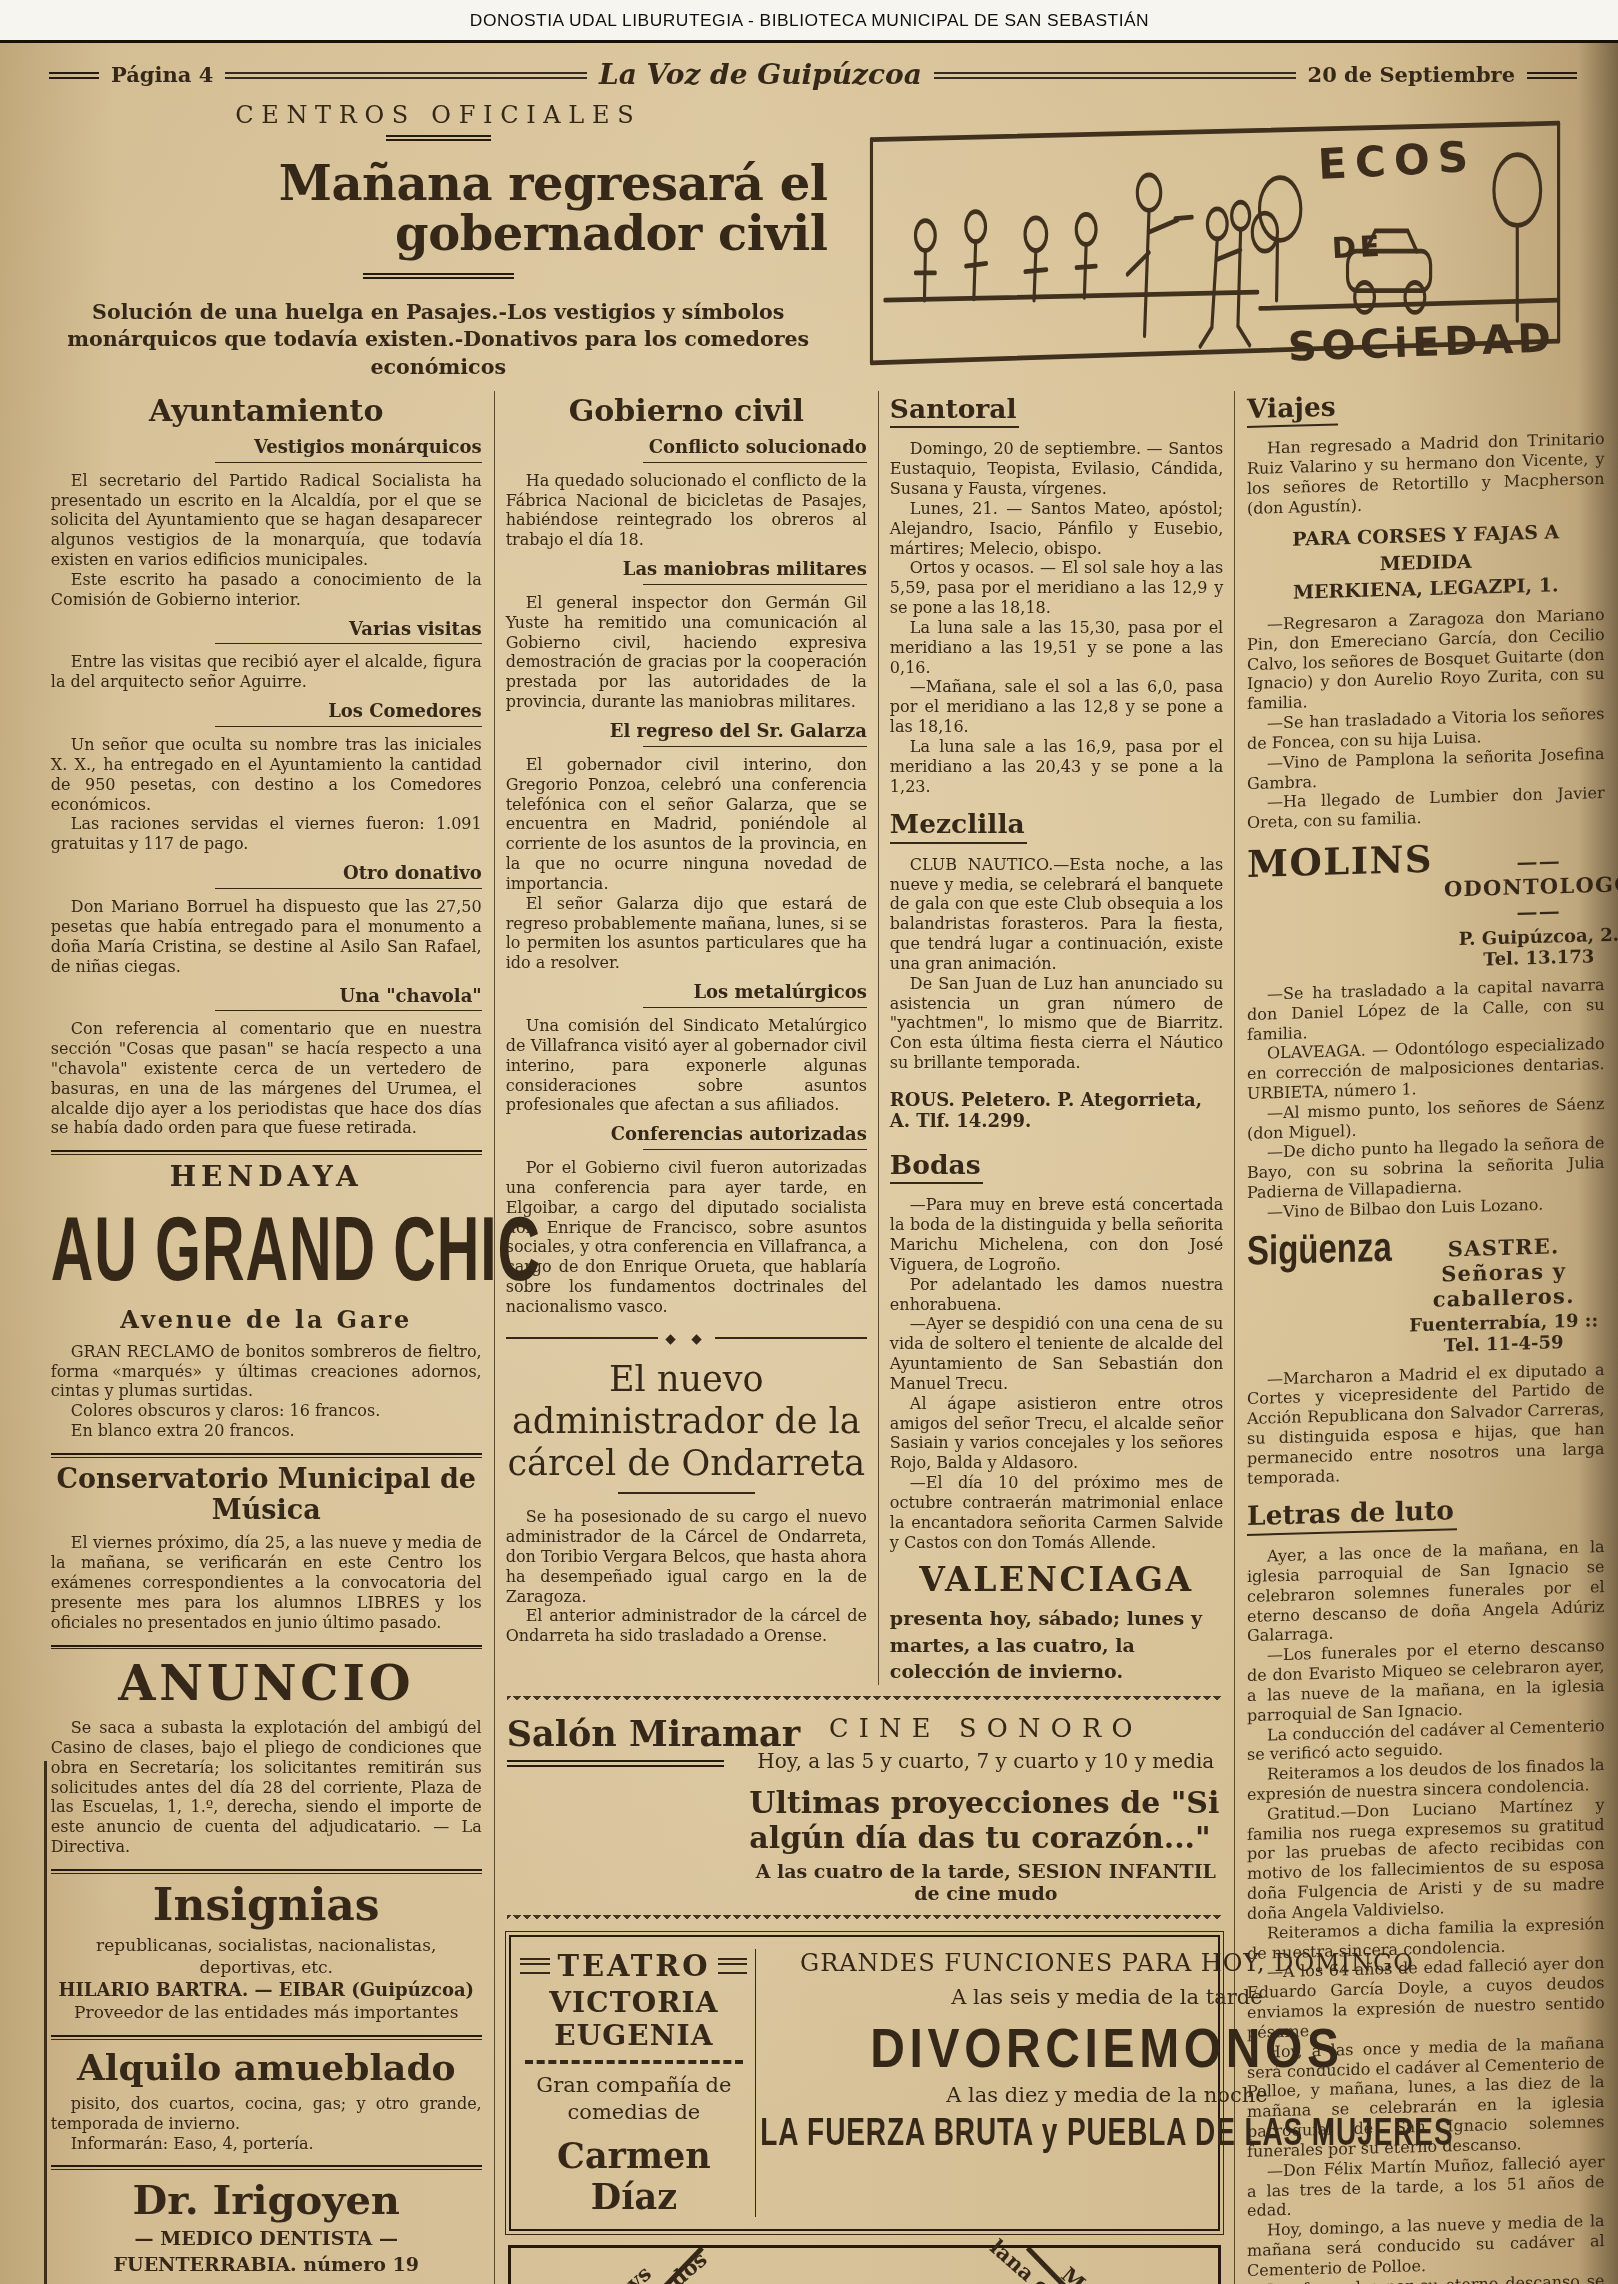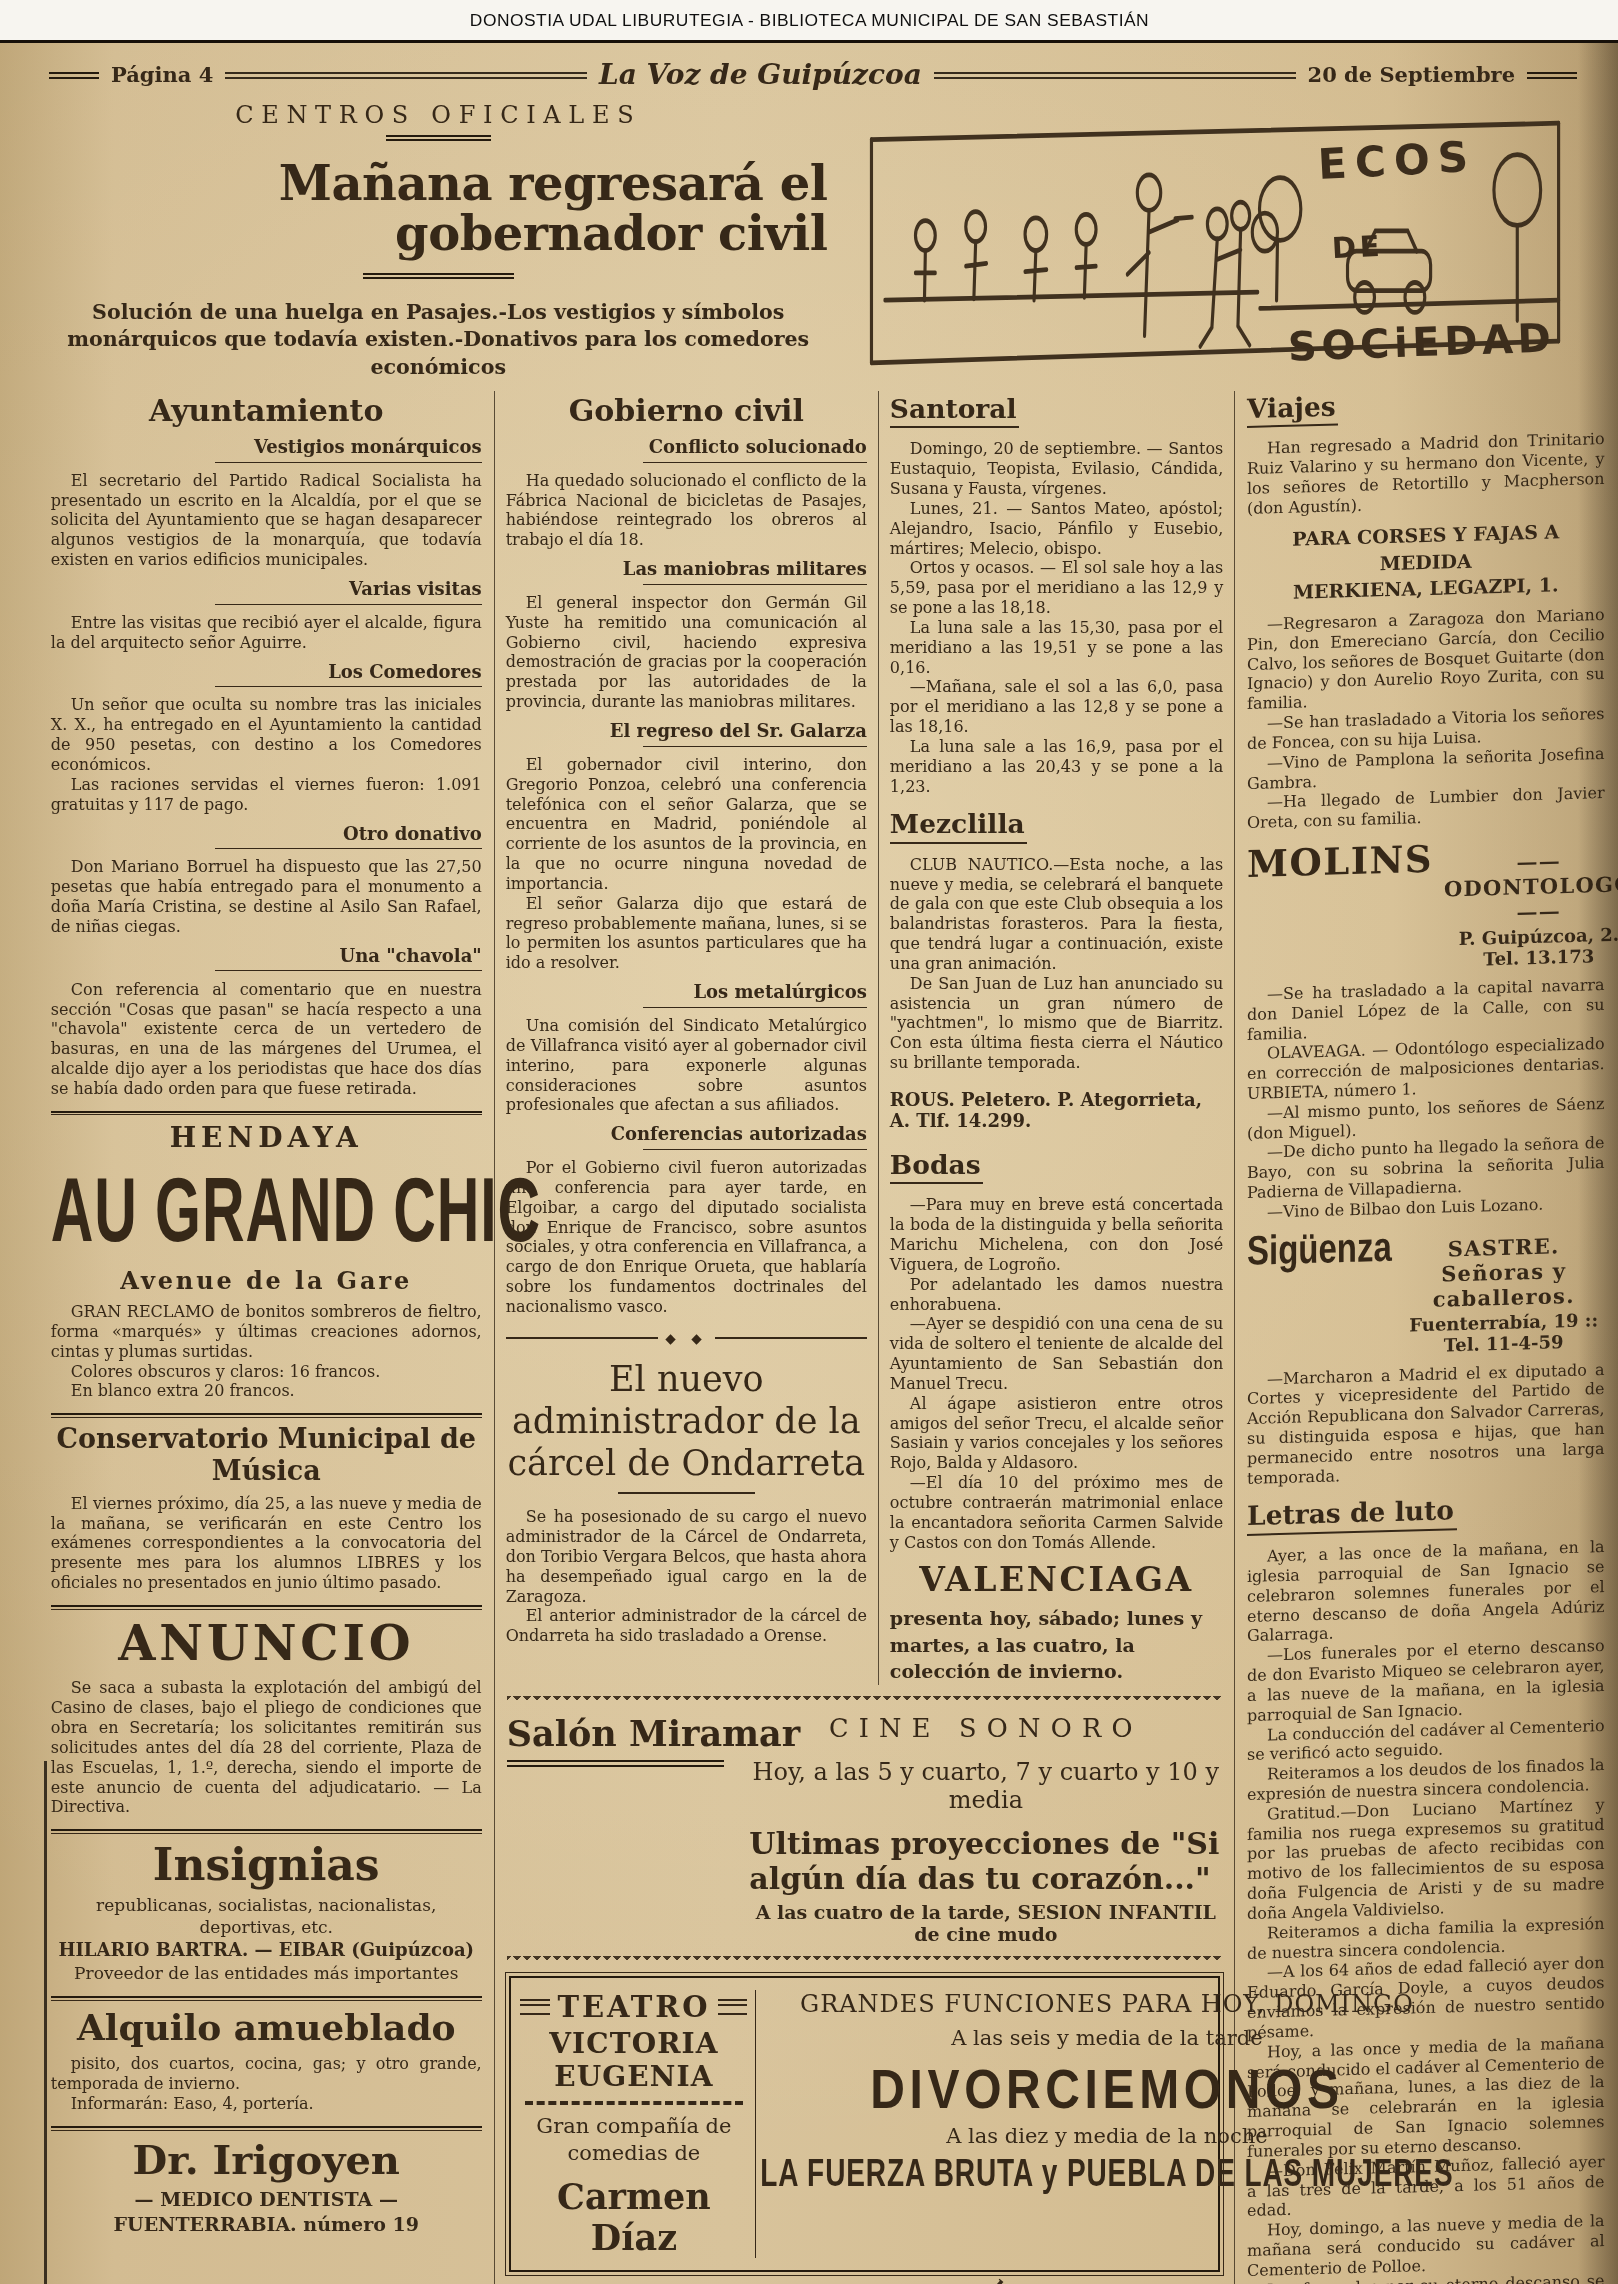--- a/index.html
+++ b/index.html
@@ -85,21 +85,21 @@
   .wavy{height:6px;margin:11px 0;background-image:
         linear-gradient(135deg,var(--ink) 30%,transparent 30%),
         linear-gradient(45deg,transparent 70%,var(--ink) 70%);
         background-size:10px 6px;background-repeat:repeat-x;opacity:.9;}
   .miramar{display:flex;gap:13.7px;margin-top:2.7px;}
   .mira-l{width:32%;}
   .mira-venue{font-size:35px;font-weight:700;white-space:nowrap;}
   .mira-venue-rule{border-top:7.3px double var(--ink2);margin-top:6.4px;width:95%;}
   .mira-r{flex:1;text-align:center;}
   .cine-sonoro{font-size:25.6px;letter-spacing:.4em;font-weight:400;}
-  .mira-times{font-size:24px;margin-top:15px;}
+  .mira-times{font-size:20px;margin-top:6px;}
   .mira-main{font-size:30px;font-weight:700;margin:12px 0 5.5px;text-align:left;}
   .mira-note{font-size:19px;font-weight:700;}
 
   .teatro{border:2.7px solid var(--ink2);outline:1.4px solid var(--ink);outline-offset:3.2px;margin:13.7px 2.7px;padding:12px 9px;display:flex;}
   .tea-l{width:33%;text-align:center;border-right:1.8px double var(--ink);padding-right:7.3px;}
   .tea-word{font-size:29px;font-weight:700;letter-spacing:.1em;display:flex;align-items:center;justify-content:center;gap:7.3px;}
   .bars{width:37px;height:12px;border-top:2.7px solid var(--ink);border-bottom:2.7px solid var(--ink);position:relative;}
   .bars::after{content:"";position:absolute;left:0;right:0;top:3.2px;border-top:2.7px solid var(--ink);}
   .tea-word2{font-size:28px;font-weight:700;letter-spacing:.04em;margin-top:2.7px;}
   .tea-dots{border-top:4.6px dashed var(--ink);margin:8.2px 4.6px;}
@@ -201,20 +201,21 @@
     </div>
 
     <div class="main">
 
       <div class="c1">
         <div>
           <div class="ctitle">Ayuntamiento</div>
           <div class="xhead">Vestigios monárquicos</div>
           <div>
               <p class="para">El secretario del Partido Radical Socialista ha presentado un escrito en la Alcaldía, por el que se solicita del Ayuntamiento que se hagan desaparecer algunos vestigios de la monarquía, que todavía existen en varios edificios municipales.</p>
+              <p class="para">Este escrito ha pasado a conocimiento de la Comisión de Gobierno interior.</p>
             </div>
           <div class="xhead">Varias visitas</div>
           <div>
               <p class="para">Entre las visitas que recibió ayer el alcalde, figura la del arquitecto señor Aguirre.</p>
             </div>
           <div class="xhead">Los Comedores</div>
           <div>
               <p class="para">Un señor que oculta su nombre tras las iniciales X. X., ha entregado en el Ayuntamiento la cantidad de 950 pesetas, con destino a los Comedores económicos.</p>
               <p class="para">Las raciones servidas el viernes fueron: 1.091 gratuitas y 117 de pago.</p>
             </div>

